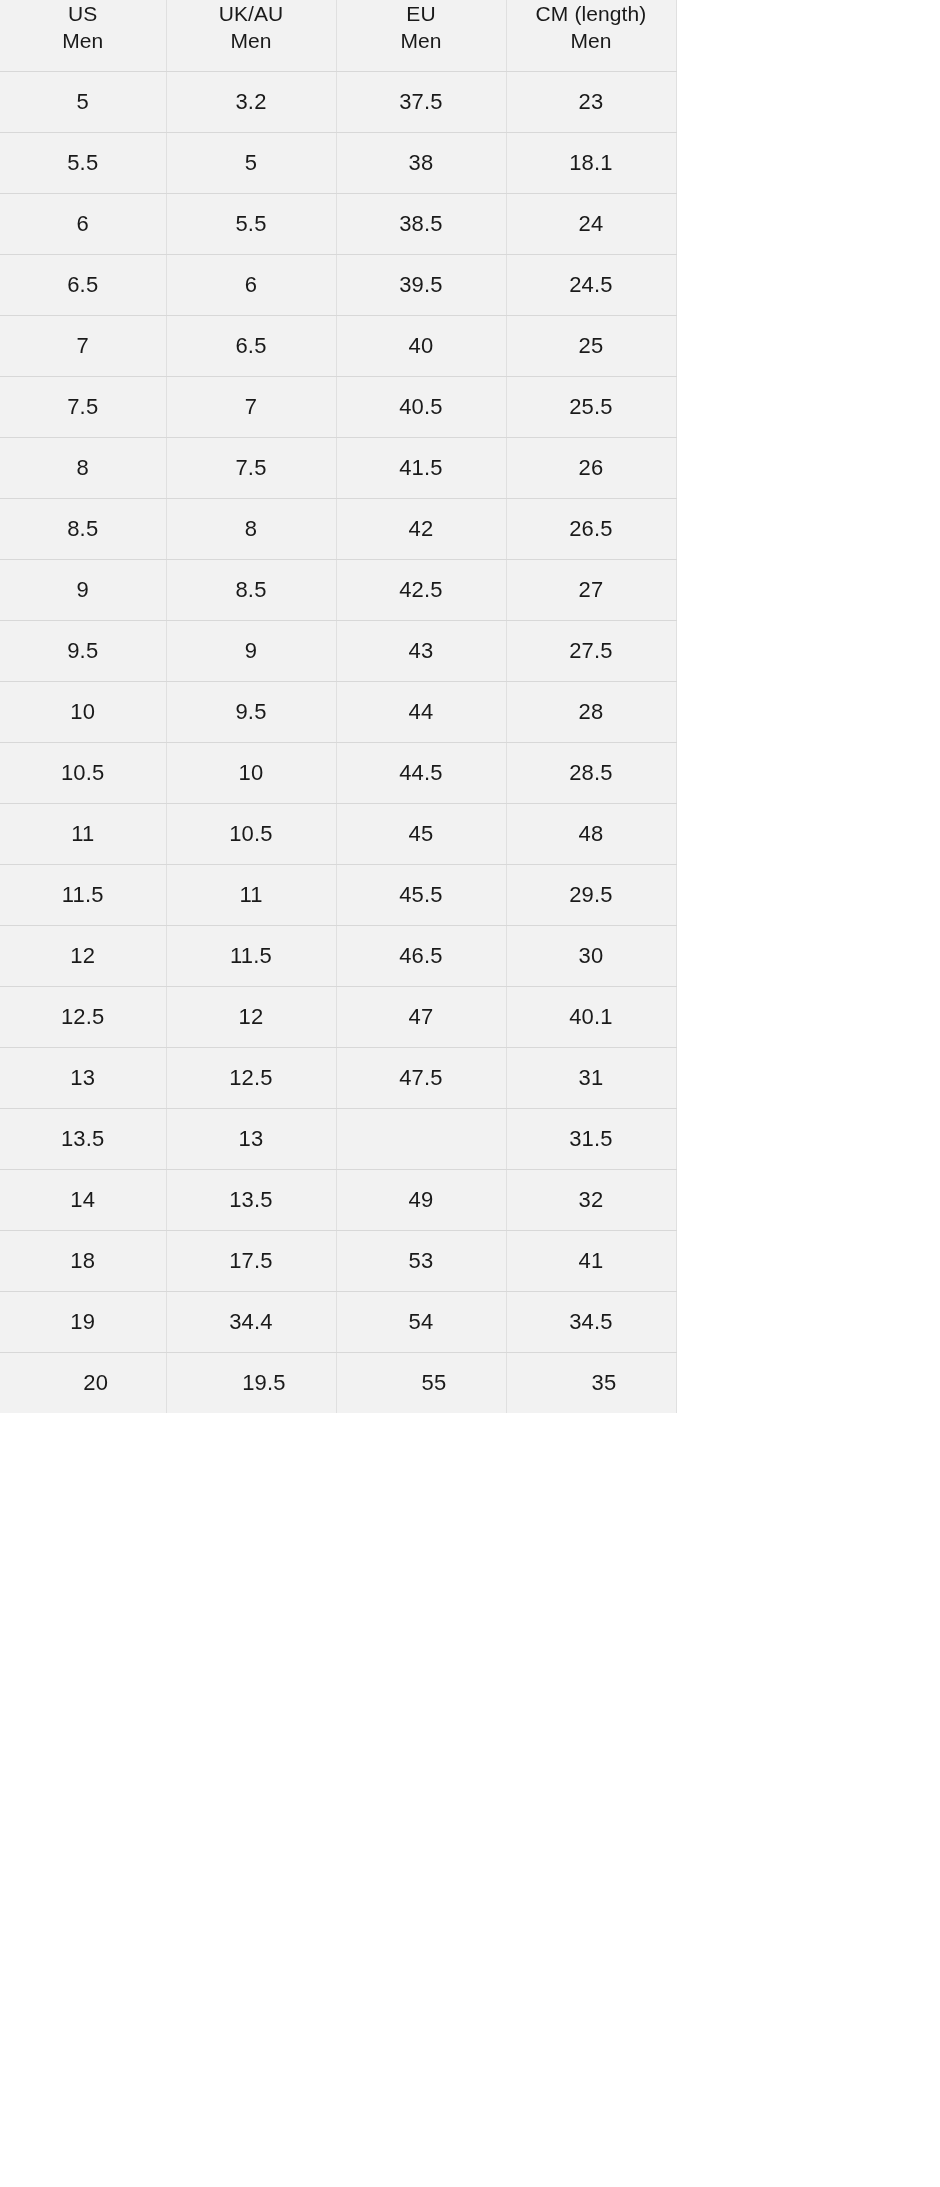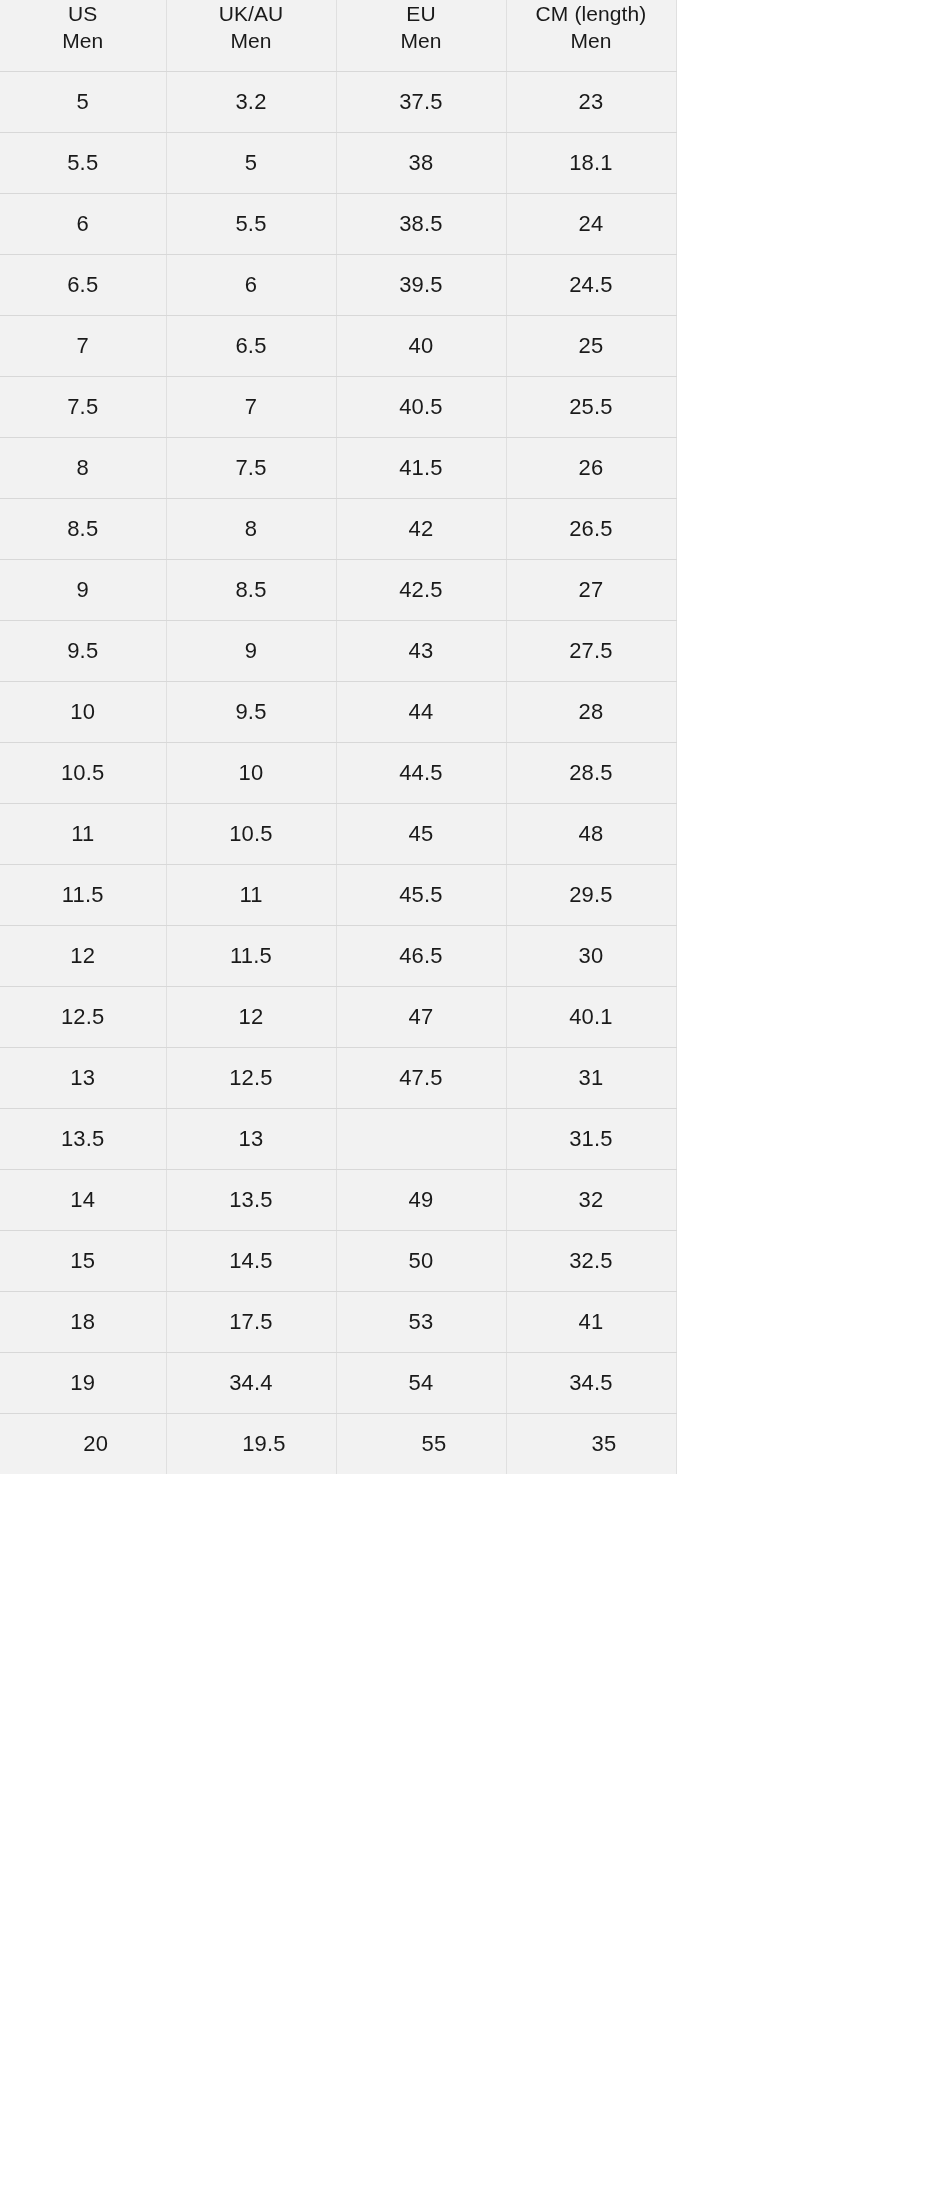--- a/index.html
+++ b/index.html
@@ -238,27 +238,20 @@
           <td class="spacer-col"></td>
         </tr>
         <tr>
           <td>14</td>
           <td>13.5</td>
           <td>49</td>
           <td>32</td>
           <td class="spacer-col"></td>
         </tr>
         <tr>
-          <td>15</td>
-          <td>14.5</td>
-          <td>50</td>
-          <td>32.5</td>
-          <td class="spacer-col"></td>
-        </tr>
-        <tr>
           <td>18</td>
           <td>17.5</td>
           <td>53</td>
           <td>41</td>
           <td class="spacer-col"></td>
         </tr>
         <tr>
           <td>19</td>
           <td>34.4</td>
           <td>54</td>

